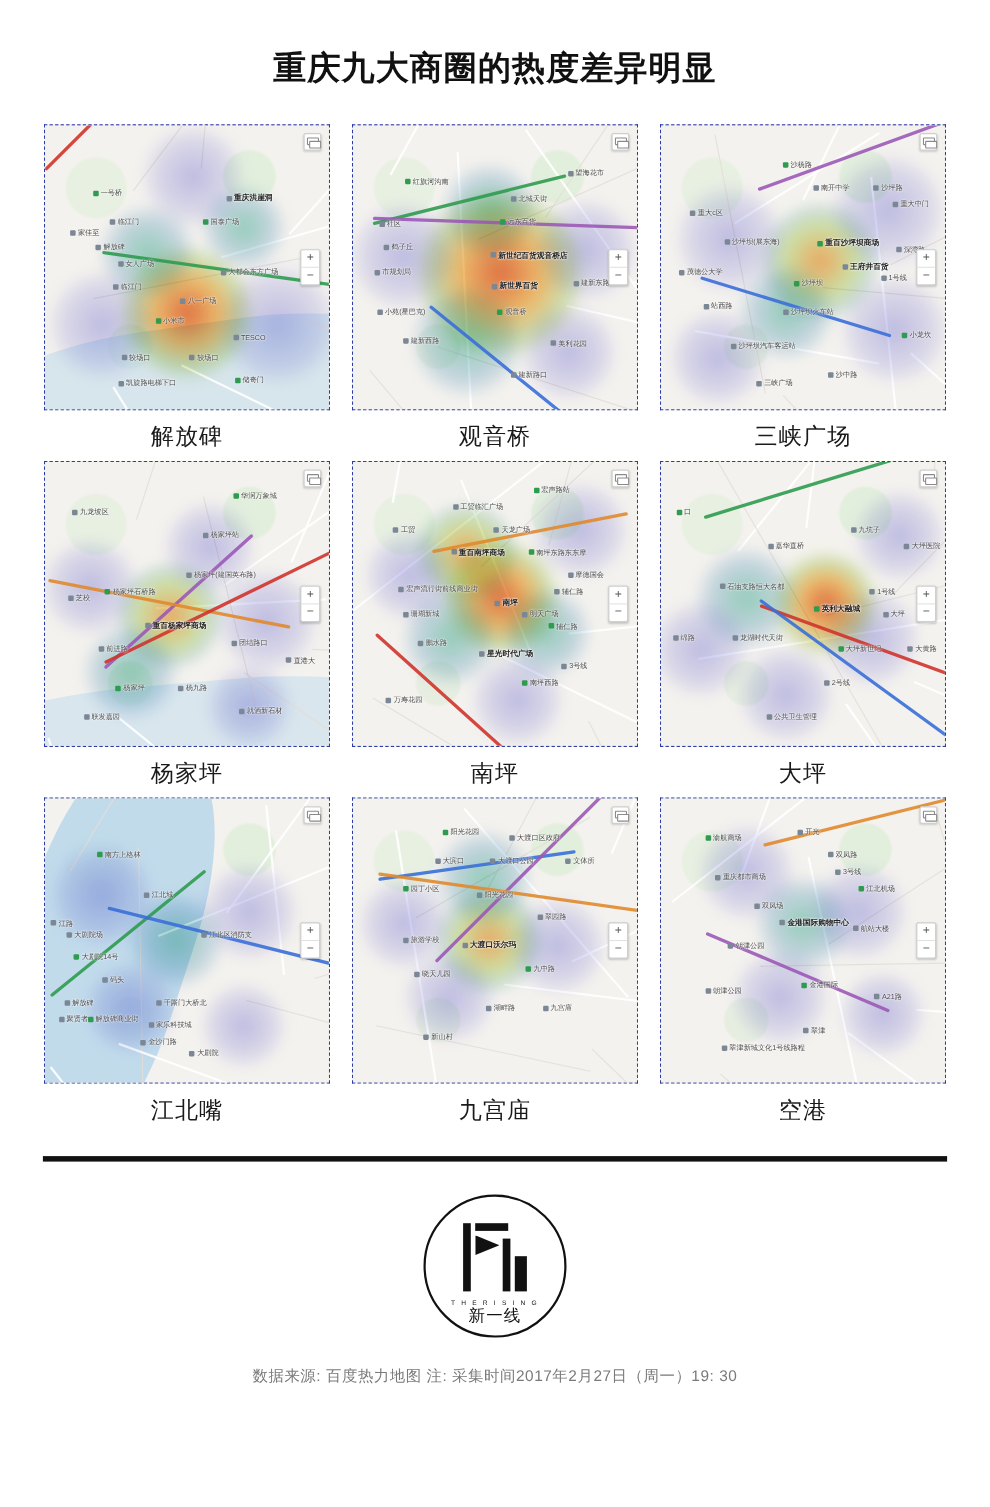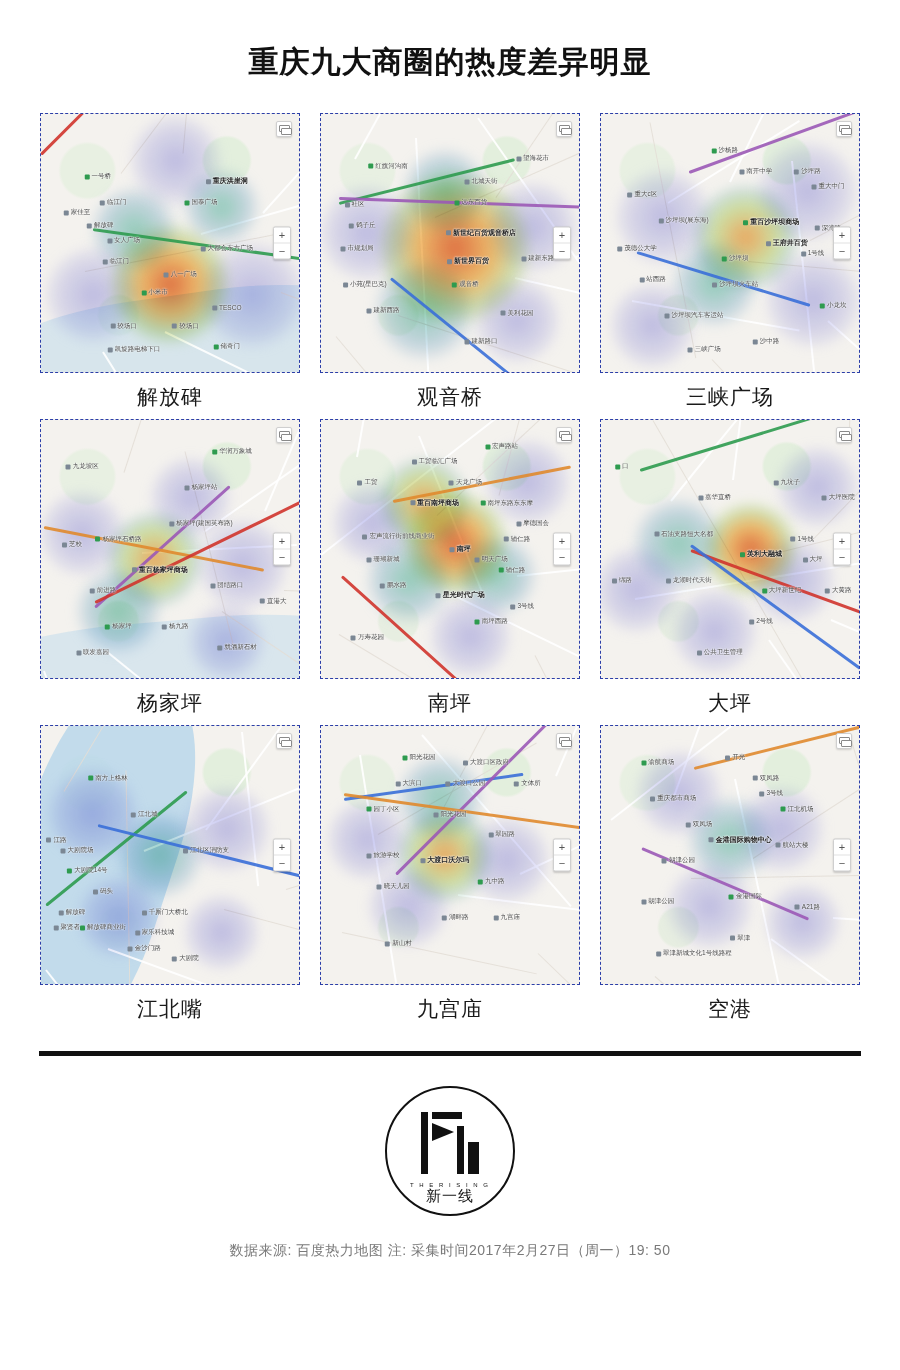--- a/index.html
+++ b/index.html
@@ -637,13 +637,13 @@
     <div class="bar" style="left:0;top:0;width:7px;height:62px;"></div>
     <div class="bar" style="left:11px;top:0;width:30px;height:7px;"></div>
     <div class="bar" style="left:11px;top:11px;width:22px;height:18px;clip-path:polygon(0 0,100% 50%,0 100%);"></div>
     <div class="bar" style="left:36px;top:14px;width:7px;height:48px;"></div>
     <div class="bar" style="left:47px;top:30px;width:11px;height:32px;"></div>
   </div>
   <div class="logo-tagline">T H E   R I S I N G</div>
   <div class="logo-name">新一线</div>
 </div>
 
-<div class="footer-note">数据来源: 百度热力地图  注: 采集时间2017年2月27日（周一）19: 50</div>
+<div class="footer-note">数据来源: 百度热力地图  注: 采集时间2017年2月27日（周一）19: 30</div>
 
 </body></html>

